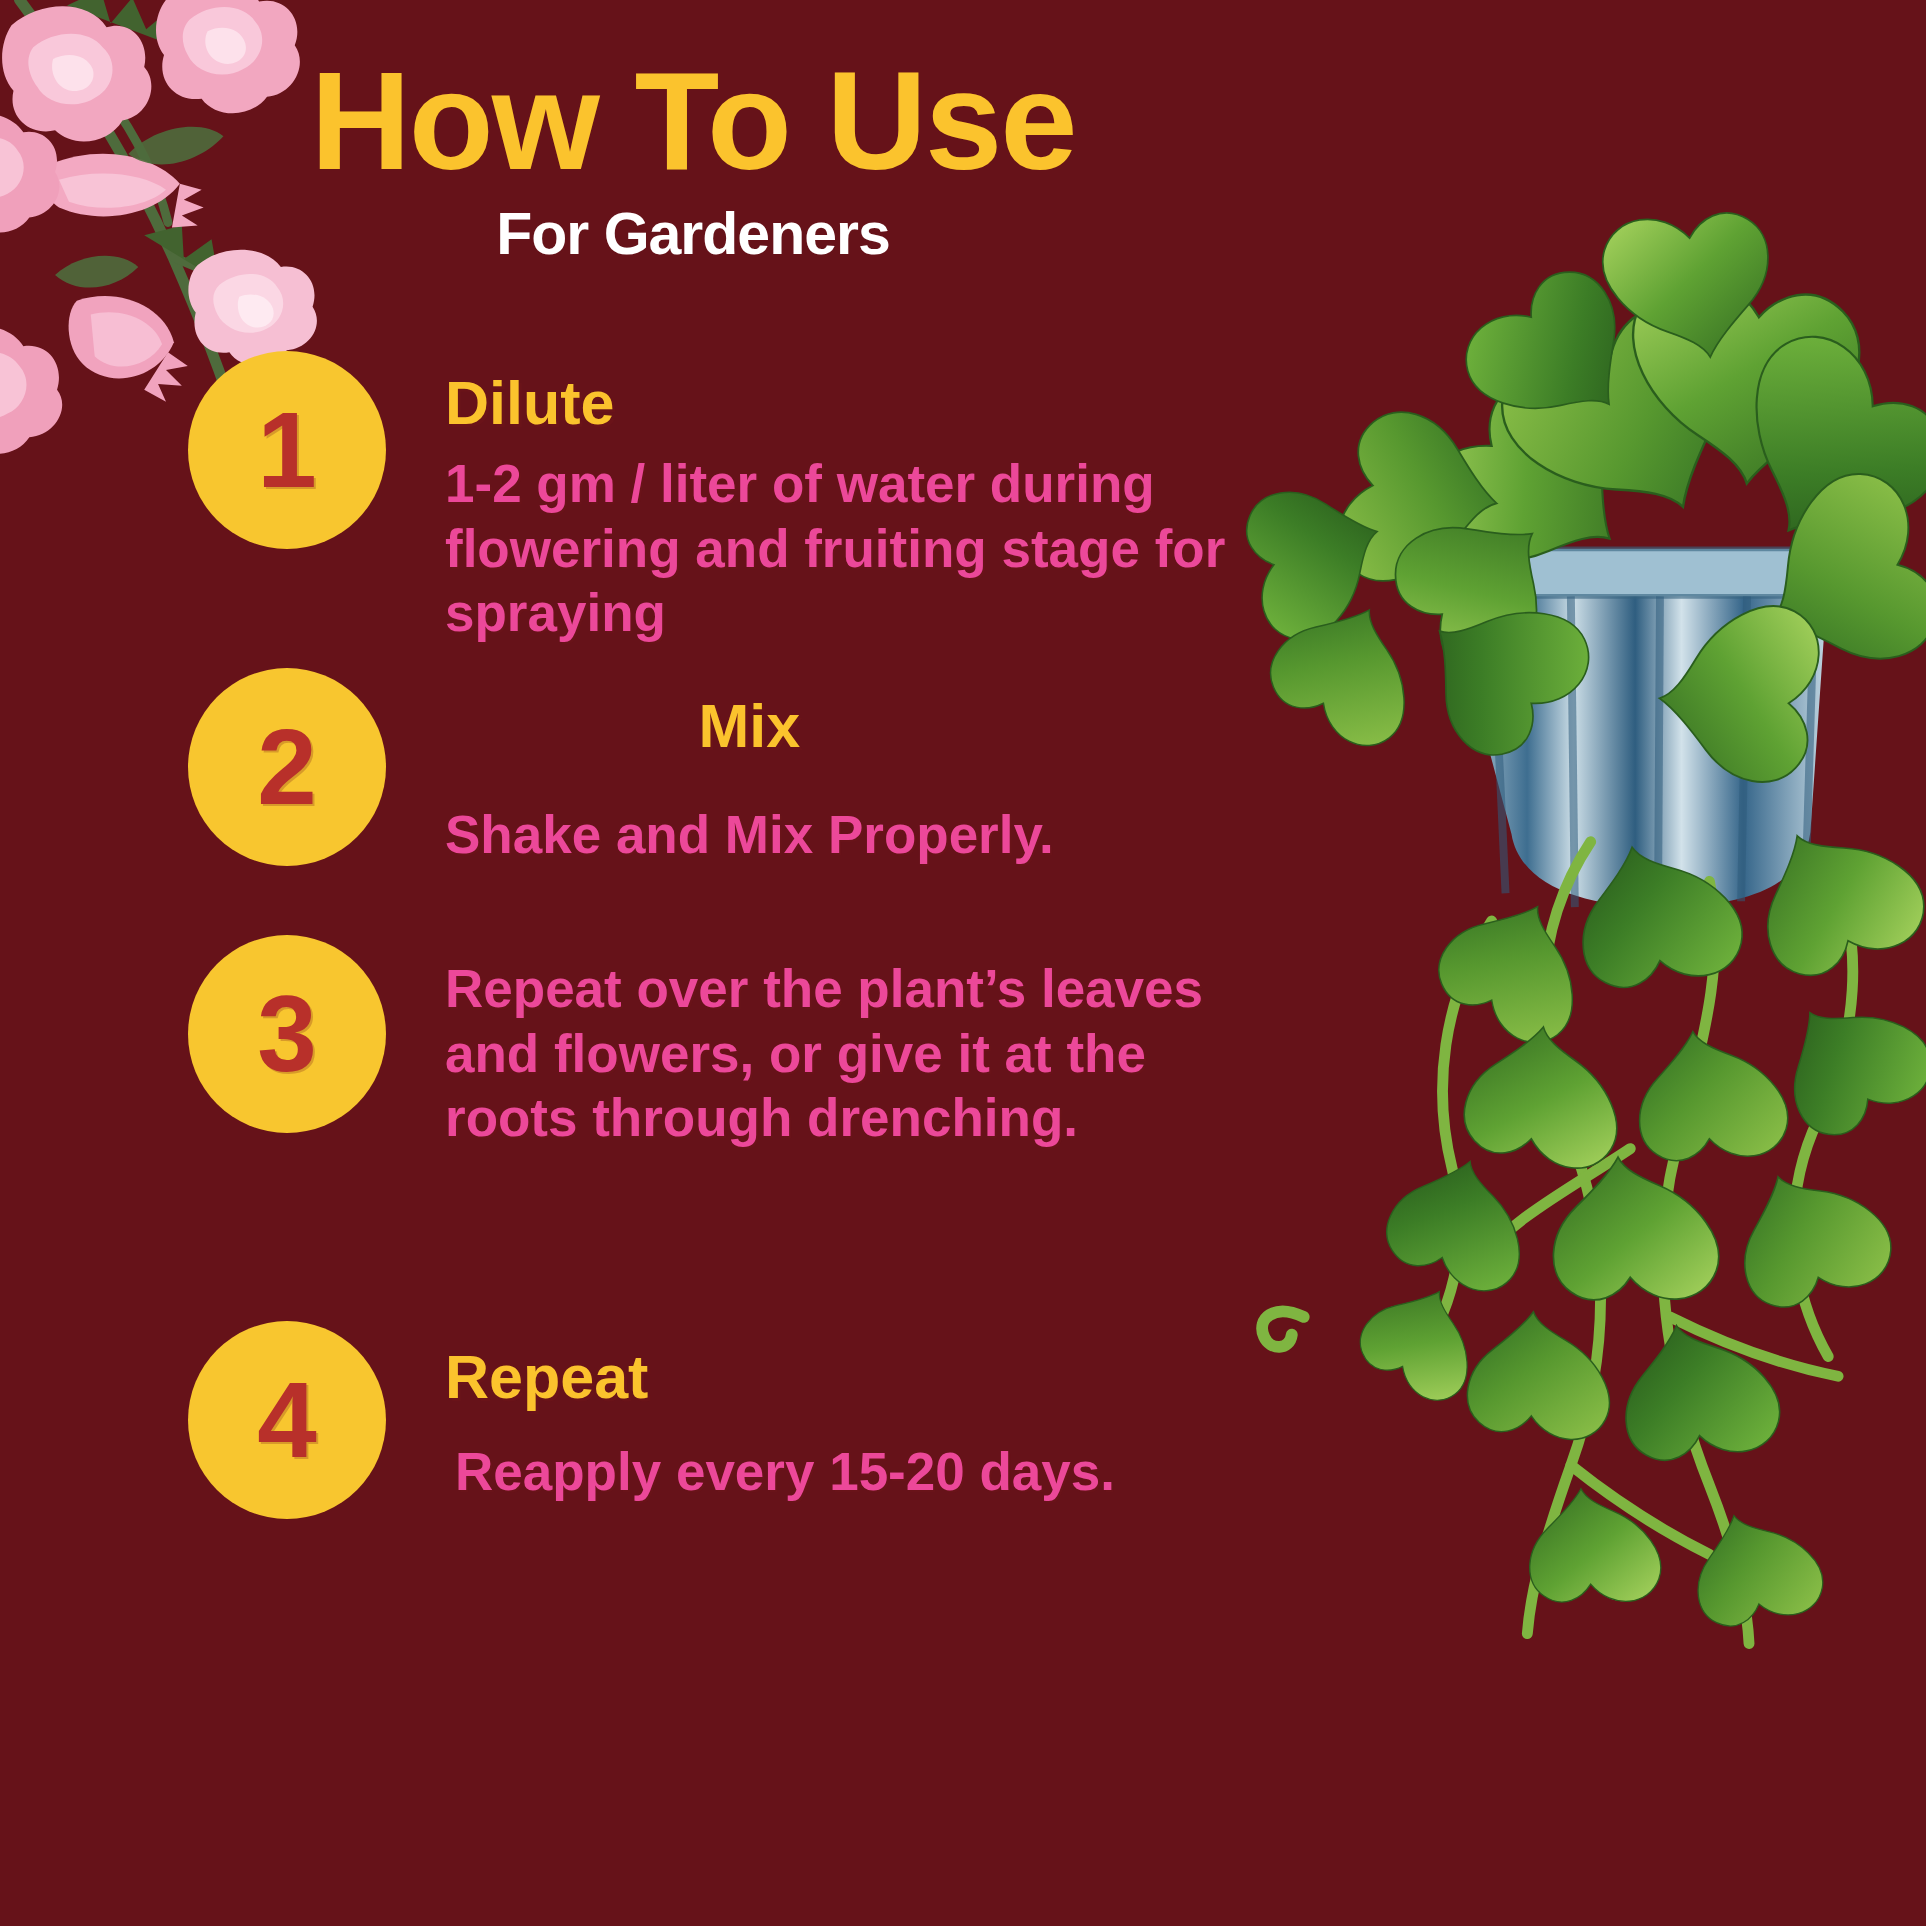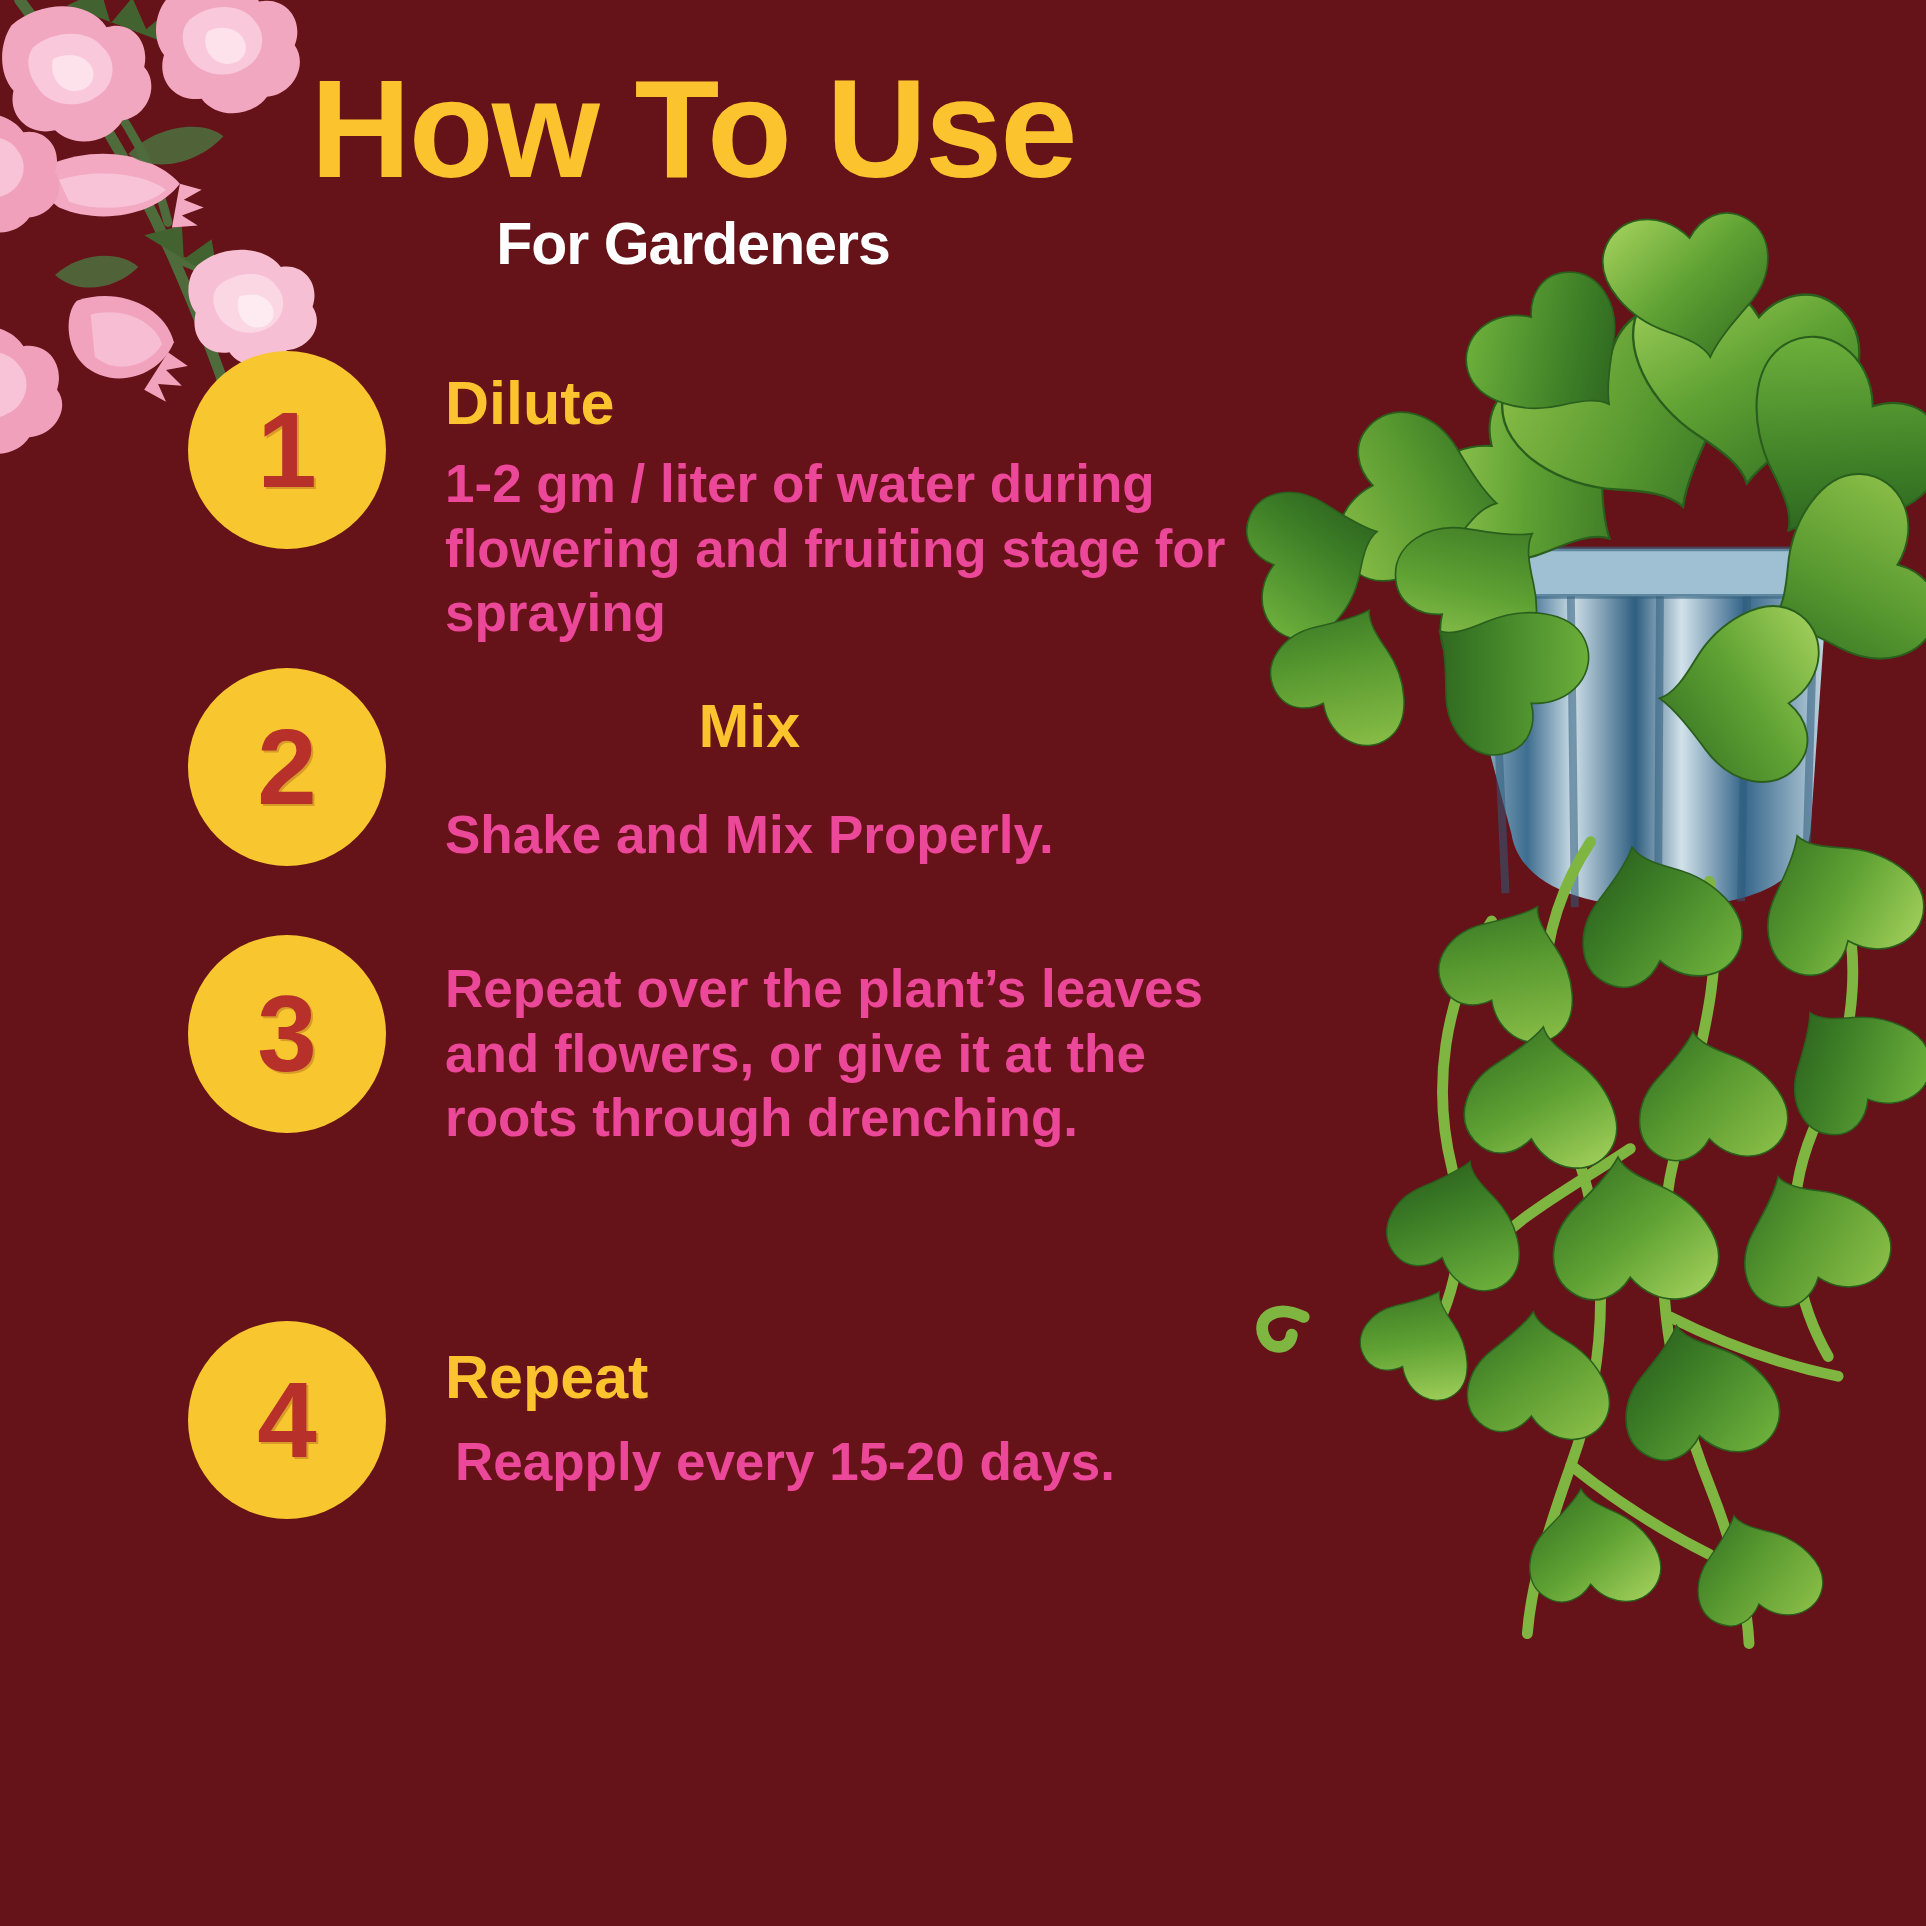--- a/index.html
+++ b/index.html
@@ -35,21 +35,21 @@
   #header{
     position:absolute;left:0;top:48px;width:1386px;
     text-align:center;
   }
   #title{
     font-size:139px;
     font-weight:bold;
     color:#FBC32D;
     letter-spacing:-2px;
     line-height:1.05;
-    margin:8px;
+    margin:0;
     white-space:nowrap;
   }
   #subtitle{
     font-size:59px;
     font-weight:bold;
     color:#FFFFFF;
     margin:6px 0 0 0;
     letter-spacing:-1px;
     white-space:nowrap;
   }
@@ -105,21 +105,21 @@
   #step-1{top:0;}
   #step-2{top:317px;}
   #step-3{top:584px;}
   #step-4{top:970px;}
 
   
   #step-2 .step-body{padding-top:28px;text-align:center;}
   #step-2 .step-head{margin-bottom:46px;}
   #step-3 .step-body{padding-top:22px;}
   #step-4 .step-body{padding-top:26px;}
-  #step-4 .step-head{margin-bottom:22px;}
+  #step-4 .step-head{margin-bottom:32px;}
   #step-4 .step-text{padding-left:10px;}
 </style>
 </head>
 <body>
 
 <div id="poster">
 
   <svg id="flowers" viewBox="0 0 520 520">
     <g>
 

